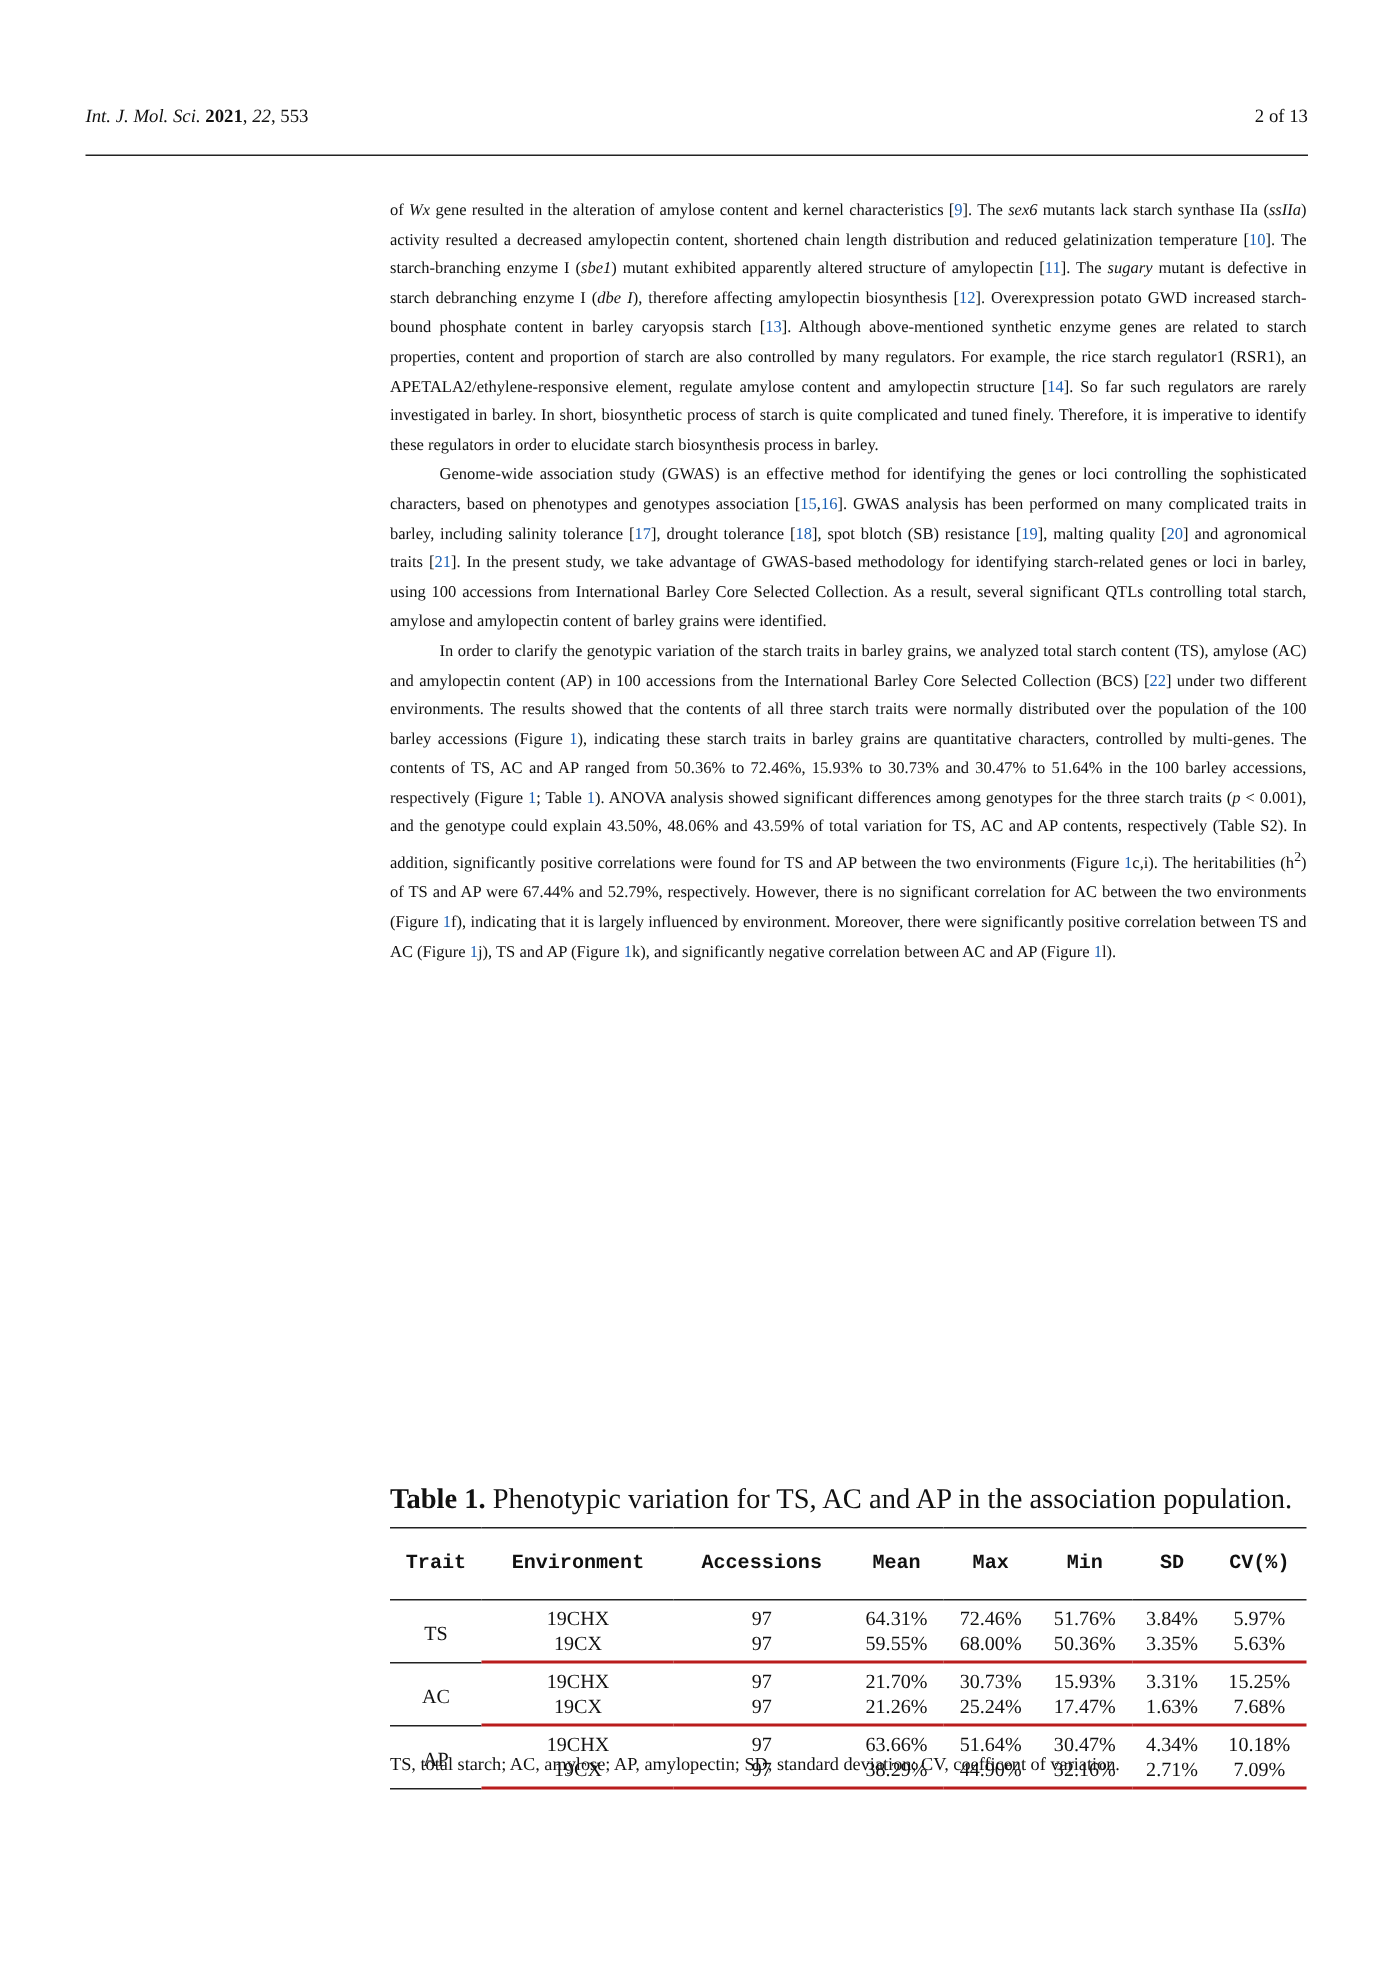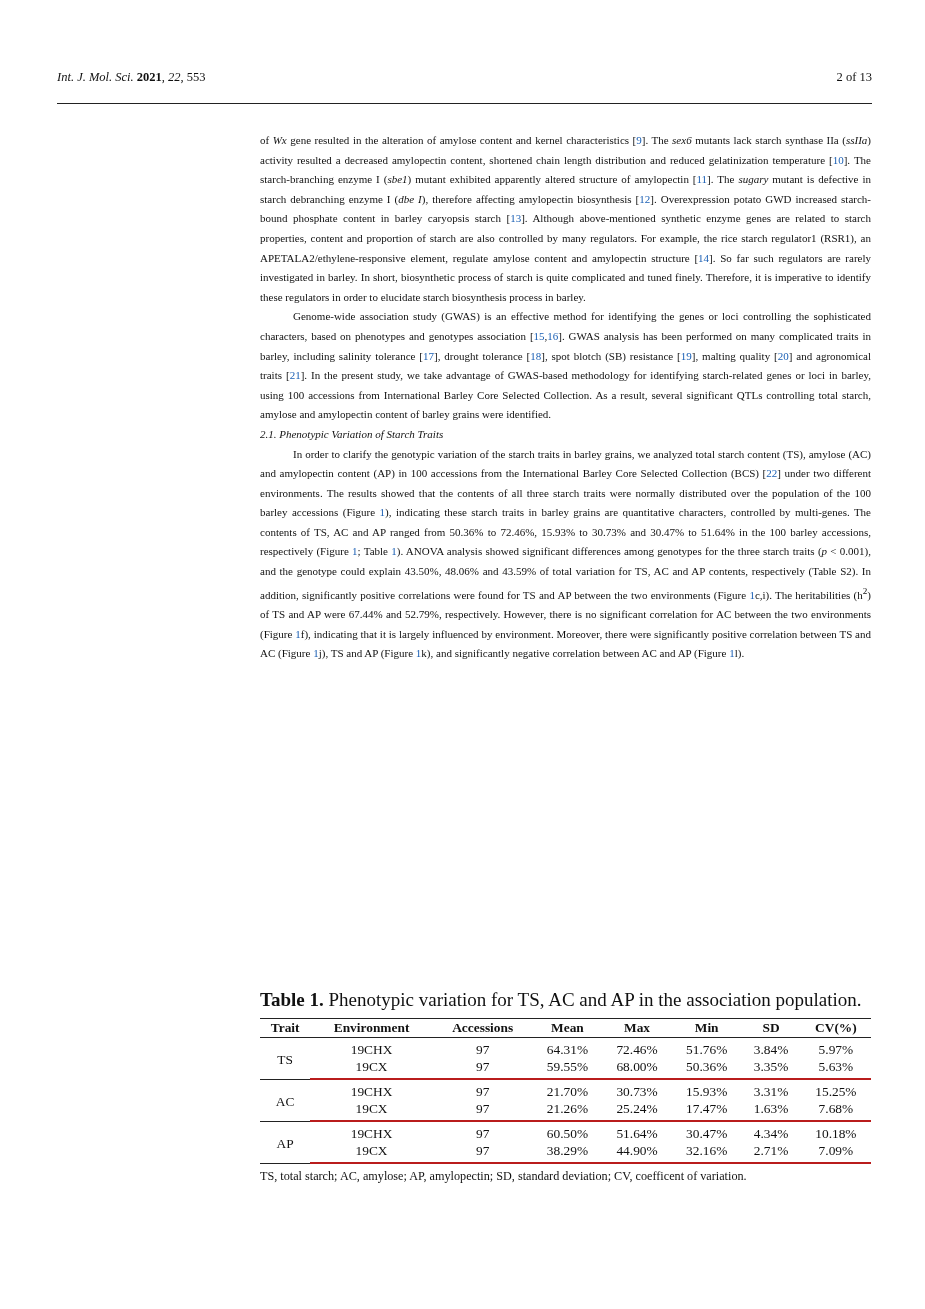--- a/index.html
+++ b/index.html
@@ -30,22 +30,22 @@
   .table-caption {
     position: absolute; left: 260px; top: 989px; width: 611px;
     font-family: "Liberation Serif", serif; font-size: 19px;
   }
   .table-caption b { font-weight: bold; }
   table.data-table {
     position: absolute; left: 260px; top: 1018px; width: 611px;
     border-collapse: collapse; font-family: "Liberation Serif", serif; font-size: 13.4px;
   }
   table.data-table th {
-    font-weight: bold; padding: 1px 2px; text-align: center;
-    border-top: 1.3px solid #222; border-bottom: 1px solid #222;
+    font-weight: bold; padding: 16px 2px; text-align: center;
+    border-top: 1.3px solid #222; border-bottom: 1px solid #222; font-family: Liberation Mono, monospace;
   }
   table.data-table td { text-align: center; padding: 0 2px; line-height: 17px; }
   table.data-table tr.group-end td { border-bottom: 2px solid #b91c1c; padding-bottom: 3px; }
   table.data-table tr.group-start td { padding-top: 3px; }
   .table-footnote {
     position: absolute; left: 260px; top: 1169px; width: 611px;
     font-family: "Liberation Serif", serif; font-size: 12.2px;
   }
 </style>
 </head>
@@ -56,21 +56,20 @@
     <i>Int. J. Mol. Sci.</i>
     <b>2021</b><span>, </span><i>22</i><span>, </span><span>553</span>
   </span>
   <span>2 of 13</span>
 </div>
 <div class="running-rule"></div>
 
 <div class="content">
   <p>of <i>Wx</i> gene resulted in the alteration of amylose content and kernel characteristics [<a class="ref" href="#">9</a>]. The <i>sex6</i> mutants lack starch synthase IIa (<i>ssIIa</i>) activity resulted a decreased amylopectin content, shortened chain length distribution and reduced gelatinization temperature [<a class="ref" href="#">10</a>]. The starch-branching enzyme I (<i>sbe1</i>) mutant exhibited apparently altered structure of amylopectin [<a class="ref" href="#">11</a>]. The <i>sugary</i> mutant is defective in starch debranching enzyme I (<i>dbe I</i>), therefore affecting amylopectin biosynthesis [<a class="ref" href="#">12</a>]. Overexpression potato GWD increased starch-bound phosphate content in barley caryopsis starch [<a class="ref" href="#">13</a>]. Although above-mentioned synthetic enzyme genes are related to starch properties, content and proportion of starch are also controlled by many regulators. For example, the rice starch regulator1 (RSR1), an APETALA2/ethylene-responsive element, regulate amylose content and amylopectin structure [<a class="ref" href="#">14</a>]. So far such regulators are rarely investigated in barley. In short, biosynthetic process of starch is quite complicated and tuned finely. Therefore, it is imperative to identify these regulators in order to elucidate starch biosynthesis process in barley.</p>
   <p class="indent">Genome-wide association study (GWAS) is an effective method for identifying the genes or loci controlling the sophisticated characters, based on phenotypes and genotypes association [<a class="ref" href="#">15</a>,<a class="ref" href="#">16</a>]. GWAS analysis has been performed on many complicated traits in barley, including salinity tolerance [<a class="ref" href="#">17</a>], drought tolerance [<a class="ref" href="#">18</a>], spot blotch (SB) resistance [<a class="ref" href="#">19</a>], malting quality [<a class="ref" href="#">20</a>] and agronomical traits [<a class="ref" href="#">21</a>]. In the present study, we take advantage of GWAS-based methodology for identifying starch-related genes or loci in barley, using 100 accessions from International Barley Core Selected Collection.  As a result, several significant QTLs controlling total starch, amylose and amylopectin content of barley grains were identified.</p>
-  <p class="subsection-heading">2.1. Phenotypic Variation of Starch Traits</p>
   <p class="indent">In order to clarify the genotypic variation of the starch traits in barley grains, we analyzed total starch content (TS), amylose (AC) and amylopectin content (AP) in 100 accessions from the International Barley Core Selected Collection (BCS) [<a class="ref" href="#">22</a>] under two different environments. The results showed that the contents of all three starch traits were normally distributed over the population of the 100 barley accessions (Figure <a class="ref" href="#">1</a>), indicating these starch traits in barley grains are quantitative characters, controlled by multi-genes. The contents of TS, AC and AP ranged from 50.36% to 72.46%, 15.93% to 30.73% and 30.47% to 51.64% in the 100 barley accessions, respectively (Figure <a class="ref" href="#">1</a>; Table <a class="ref" href="#">1</a>). ANOVA analysis showed significant differences among genotypes for the three starch traits (<i>p</i> &lt; 0.001), and the genotype could explain 43.50%, 48.06% and 43.59% of total variation for TS, AC and AP contents, respectively (Table S2). In addition, significantly positive correlations were found for TS and AP between the two environments (Figure <a class="ref" href="#">1</a>c,i). The heritabilities (h<sup>2</sup>) of TS and AP were 67.44% and 52.79%, respectively. However, there is no significant correlation for AC between the two environments (Figure <a class="ref" href="#">1</a>f), indicating that it is largely influenced by environment. Moreover, there were significantly positive correlation between TS and AC (Figure <a class="ref" href="#">1</a>j), TS and AP (Figure <a class="ref" href="#">1</a>k), and significantly negative correlation between AC and AP (Figure <a class="ref" href="#">1</a>l).</p>
 </div>
 
 <div class="table-caption">
   <b>Table 1.</b><span> Phenotypic variation for TS, AC and AP in the association population.</span>
 </div>
 
 <table class="data-table">
   <thead>
     <tr>
@@ -120,21 +119,21 @@
         <td>21.26%</td>
         <td>25.24%</td>
         <td>17.47%</td>
         <td>1.63%</td>
         <td>7.68%</td>
       </tr>
       <tr class="group-start">
         <td rowspan="2" style="border-bottom: 1px solid rgb(34, 34, 34);">AP</td>
         <td>19CHX</td>
         <td>97</td>
-        <td>60.50%</td>
+        <td>63.66%</td>
         <td>51.64%</td>
         <td>30.47%</td>
         <td>4.34%</td>
         <td>10.18%</td>
       </tr>
       <tr class="group-end">
         <td>19CX</td>
         <td>97</td>
         <td>38.29%</td>
         <td>44.90%</td>

